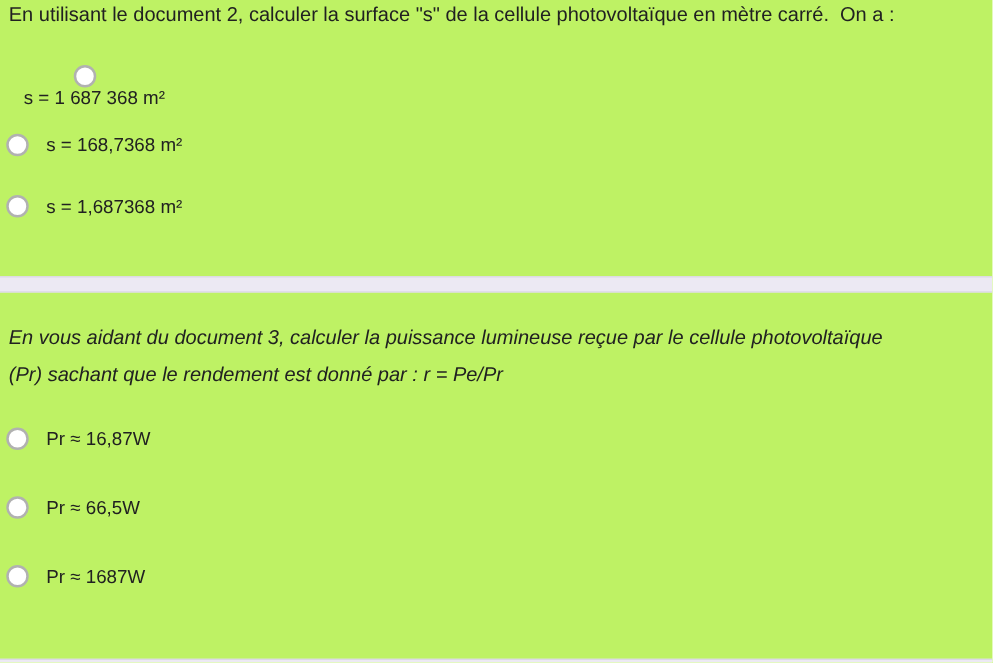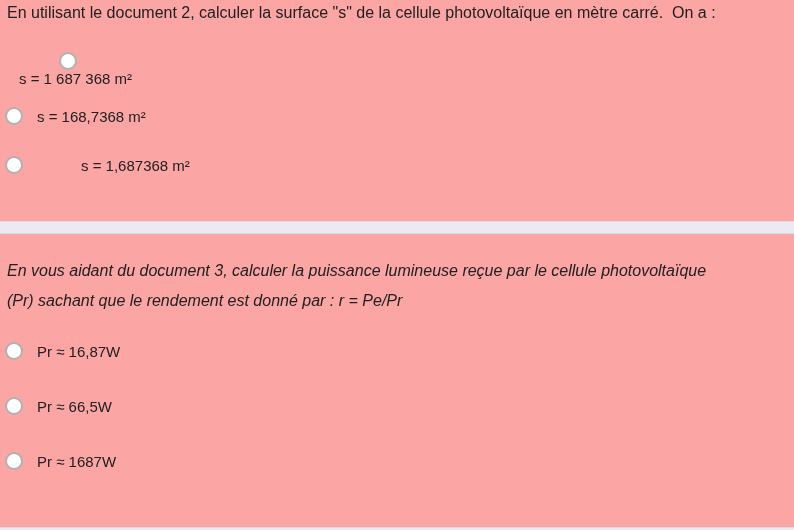--- a/index.html
+++ b/index.html
@@ -5,21 +5,21 @@
   html, body {
     margin: 0;
     padding: 0;
     background: #ffffff;
     font-family: "Liberation Sans", "DejaVu Sans", sans-serif;
   }
   .page {
     position: relative;
     width: 794px;
     height: 530px;
-    background: #fca5a5;
+    background: #bef264;
     overflow: hidden;
   }
   .q-title {
     position: absolute;
     left: 7px;
     color: #212121;
     font-size: 16px;
     line-height: 24px;
     white-space: pre-wrap;
   }
@@ -76,21 +76,21 @@
   <div class="opt-row" style="top:52px;flex-direction:column;">
     <span class="radio"></span>
     <span class="opt-label">s = 1 687 368 m²</span>
   </div>
 
   <div class="opt-row" style="top:106px;">
     <span class="radio"></span>
     <span class="opt-label">s = 168,7368 m²</span>
   </div>
 
-  <div class="opt-row" style="top:155px;gap:44px;">
+  <div class="opt-row" style="top:155px;">
     <span class="radio"></span>
     <span class="opt-label">s = 1,687368 m²</span>
   </div>
 
   <div class="divider mid"></div>
 
   <div class="q-title q2" style="top:256px; width:730px;font-style:italic;">En vous aidant du document 3, calculer la puissance lumineuse reçue par le cellule photovoltaïque (Pr) sachant que le rendement est donné par : r = Pe/Pr</div>
 
   <div class="opt-row" style="top:341px;">
     <span class="radio"></span>

